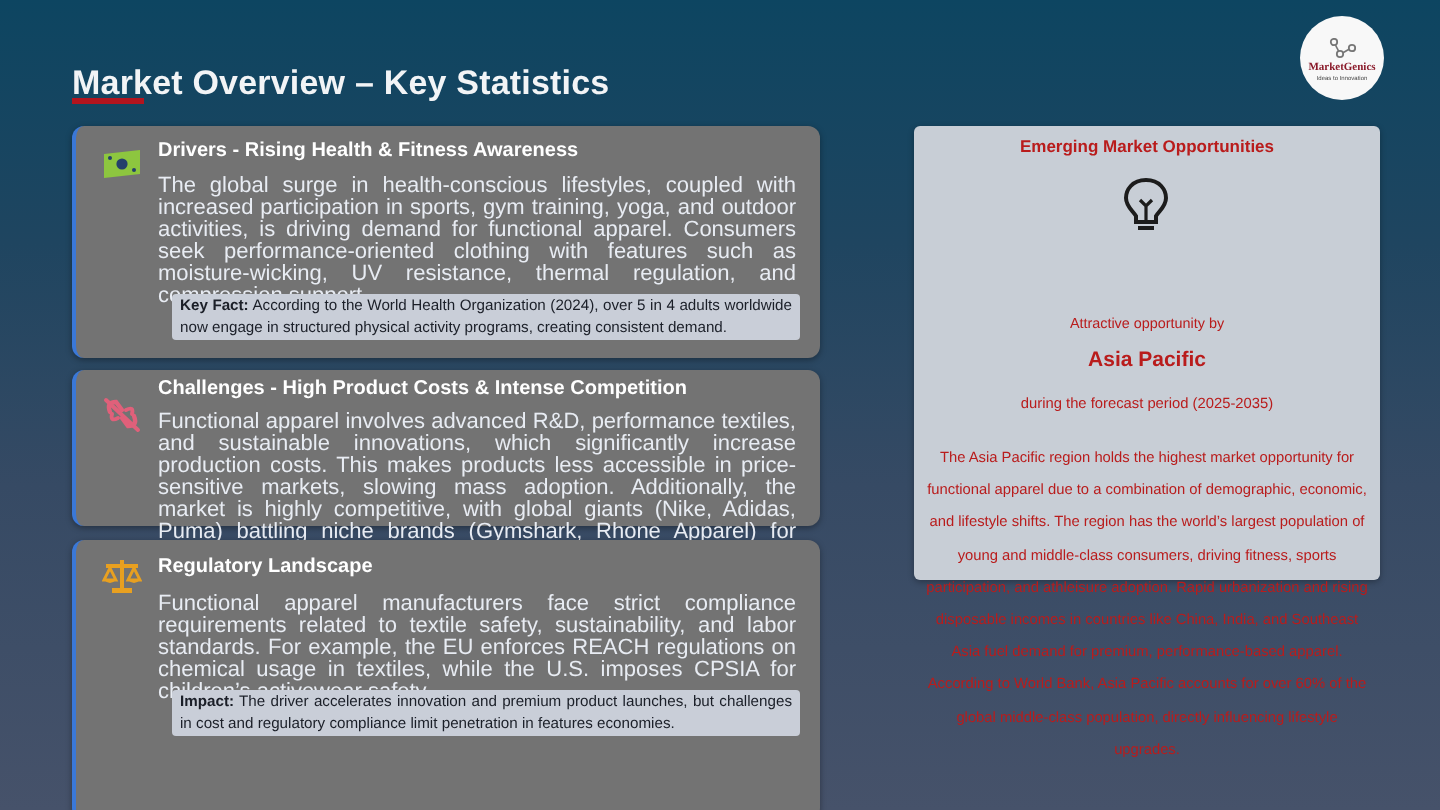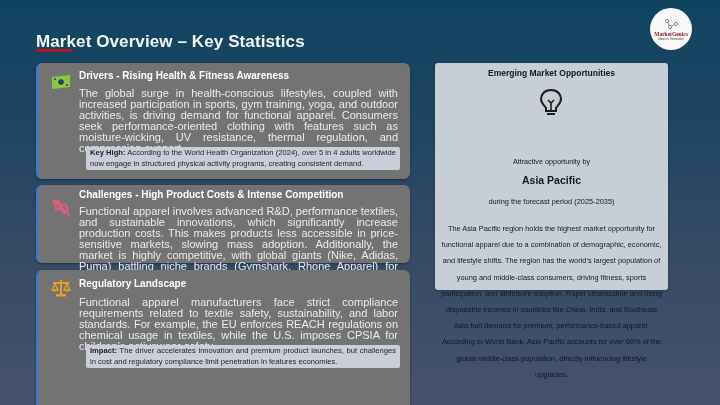--- a/index.html
+++ b/index.html
@@ -38,23 +38,23 @@
     color:#e8ecf3; font-size:11px; line-height:11px; text-align:justify;
   }
   .note {
     position:absolute; left:48px; right:10px;
     background:#c9ced8; border-radius:2px; color:#1b1f28;
     font-size:7.6px; line-height:10.5px; text-align:justify; padding:1px 4px;
   }
   .note b { font-weight:bold; }
 
   .right-panel {
-    position:absolute; left:435px; top:63px; width:233px; height:227px;
+    position:absolute; left:457px; top:63px; width:233px; height:227px;
     background:#c8ced6; border-radius:3px; box-shadow:0 1px 3px rgba(0,0,0,0.3);
-    text-align:center; color:#0f172a;
+    text-align:center; color:#b91c1c;
   }
   .rp-title { position:absolute; top:5px; left:0; right:0; font-size:8.5px; font-weight:bold; }
   .rp-bulb { position:absolute; top:25px; left:104px; }
   .rp-value { position:absolute; top:72px; left:0; right:0; font-size:10px; font-weight:bold; }
   .rp-sub { position:absolute; top:94px; left:0; right:0; font-size:7.2px; }
   .rp-region { position:absolute; top:111px; left:0; right:0; font-size:10.5px; font-weight:bold; }
   .rp-period { position:absolute; top:134px; left:0; right:0; font-size:7.4px; }
   .rp-desc { position:absolute; top:158px; left:6px; right:6px; font-size:7.4px; line-height:16.2px; }
 </style>
 </head>
@@ -78,21 +78,21 @@
 <div class="card" style="top:63px;height:116px;">
   <svg class="icon" viewBox="0 0 20 20" style="top:9px;">
     <path d="M1 5 L19 3 L19 15 L1 17 Z" fill="#8dc63f"></path>
     <circle cx="10" cy="10" r="2.8" fill="#24406b"></circle>
     <circle cx="4" cy="7" r="1" fill="#24406b"></circle>
     <circle cx="16" cy="13" r="1" fill="#24406b"></circle>
   </svg>
   <h3>Drivers - Rising Health &amp; Fitness Awareness</h3>
   <p class="body" style="top:25px;">The global surge in health-conscious lifestyles, coupled with increased participation in sports, gym training, yoga, and outdoor activities, is driving demand for functional apparel. Consumers seek performance-oriented clothing with features such as moisture-wicking, UV resistance, thermal regulation, and compression support.</p>
   <div class="note" style="top:84px;">
-    <b>Key High:</b>
+    <b>Key Fact:</b>
     <span>According to the World Health Organization (2024), over 5 in 4 adults worldwide now engage in structured physical activity programs, creating consistent demand.</span>
   </div>
 </div>
 
 <div class="card" style="top:185px;height:78px;">
   <svg class="icon" viewBox="0 0 20 20" style="top:12px;">
     <path d="M4 9 Q2 4 7 4 L10 8 M16 11 Q18 16 13 16 L10 12" fill="none" stroke="#e0607a" stroke-width="2.2" stroke-linecap="round"></path>
     <path d="M8 12 Q4 14 5 10 M12 8 Q16 6 15 10" fill="none" stroke="#e0607a" stroke-width="2" stroke-linecap="round"></path>
     <line x1="2" y1="3" x2="18" y2="18" stroke="#e0607a" stroke-width="2" stroke-linecap="round"></line>
   </svg>

